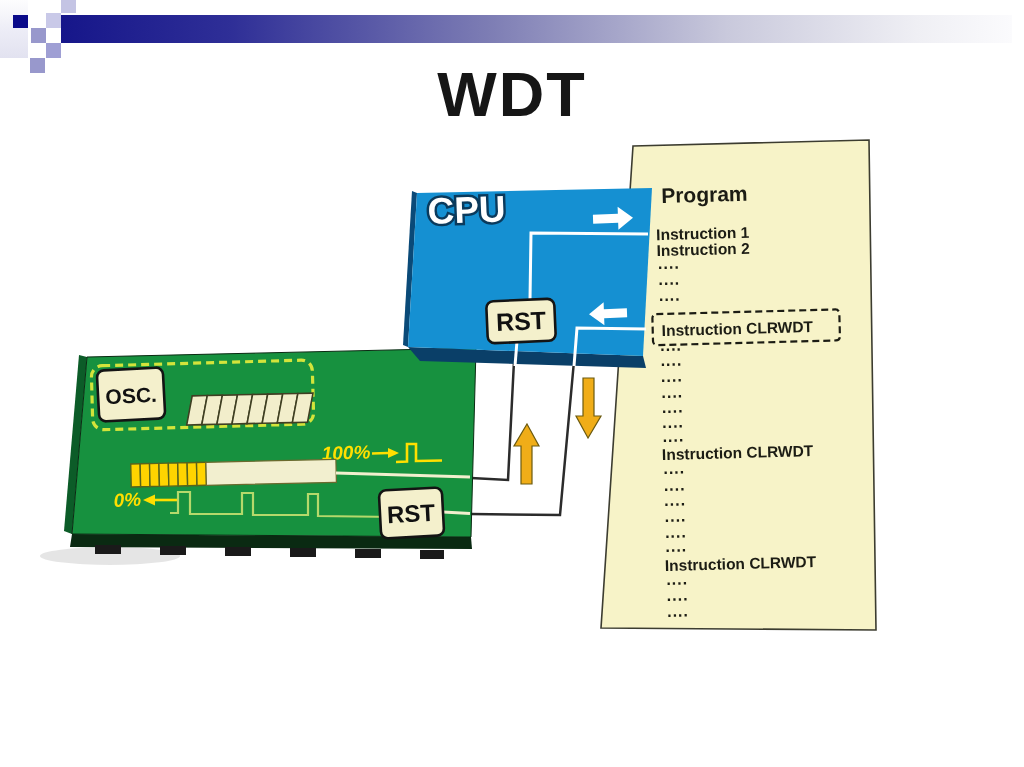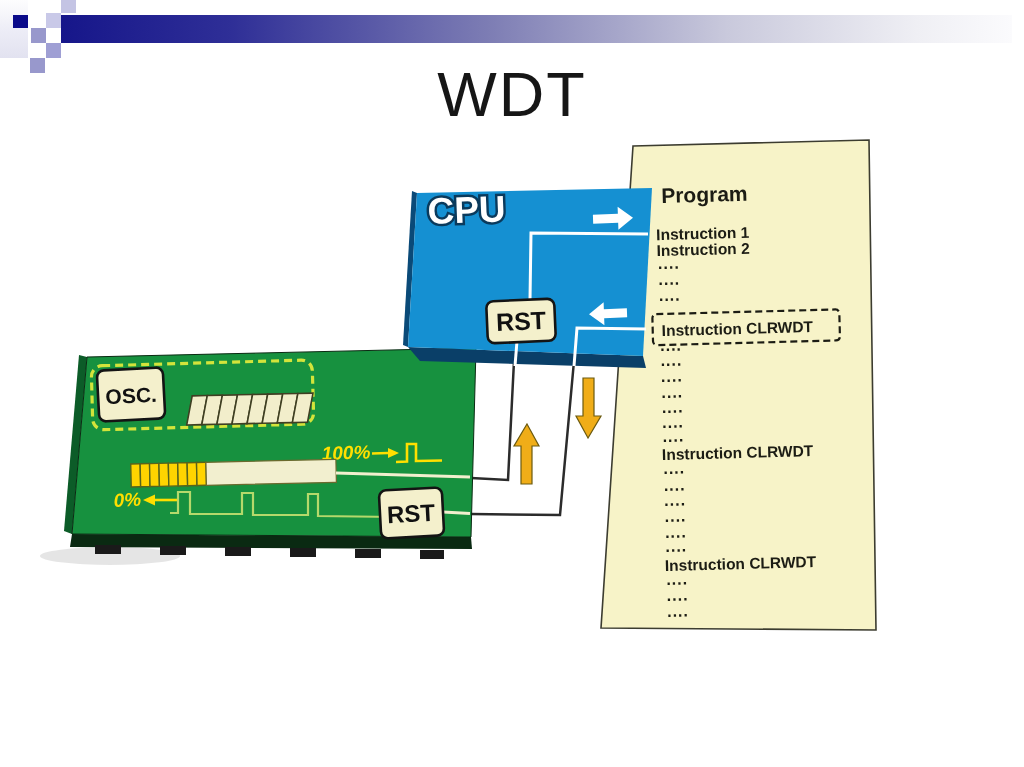--- a/index.html
+++ b/index.html
@@ -15,21 +15,21 @@
   .sq{position:absolute;width:15px;height:15px;}
   .sq1{left:13px;top:15px;width:15px;height:13px;background:#0a0a8a;}
   .sq2{left:46px;top:13px;background:#c9c9e8;}
   .sq3{left:61px;top:0;height:13px;background:#c4c4e4;}
   .sq4{left:31px;top:28px;background:#9898cc;}
   .sq5{left:46px;top:43px;background:#9f9fd4;}
   .sq6{left:30px;top:58px;background:#9898cc;}
   
   h1.slide-title{
     position:absolute;left:0;top:58px;width:100%;margin:0;
-    text-align:center;font-size:63px;font-weight:400;letter-spacing:2px;
+    text-align:center;font-size:63px;font-weight:700;letter-spacing:2px;
     color:#161616;font-family:"Liberation Sans", sans-serif;
   }
   
   svg#diagram{position:absolute;left:0;top:0;}
   svg text{font-family:"Liberation Sans", sans-serif;}
   .prog-line{font-size:15.5px;font-weight:bold;fill:#1c1c14;}
   .prog-dots{font-size:16px;font-weight:bold;fill:#1c1c14;letter-spacing:1px;}
   .box-label{font-weight:bold;fill:#111;text-anchor:middle;}
   .pct-label{font-size:19px;font-weight:bold;font-style:italic;fill:#ffdf00;}
 </style>

